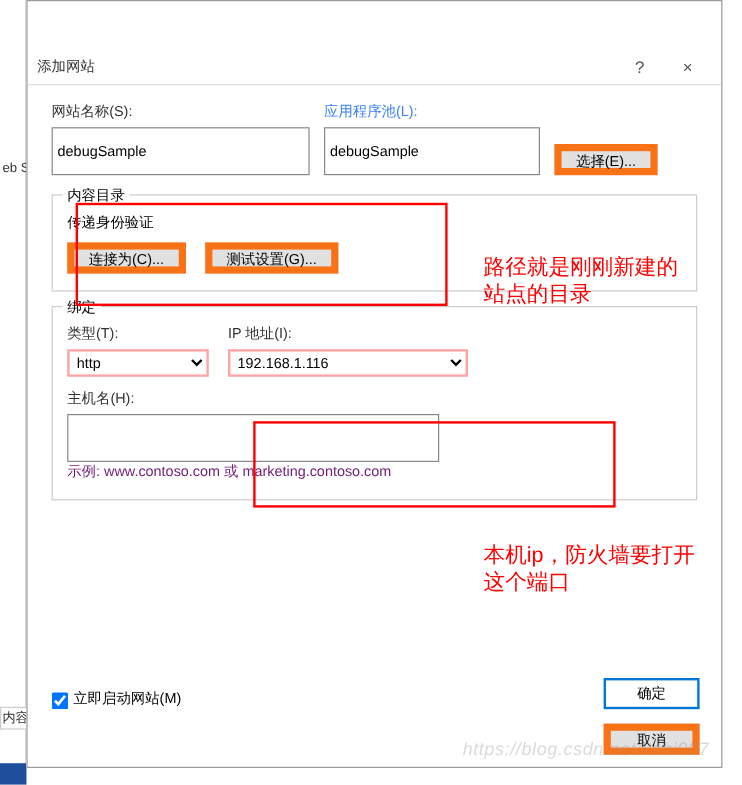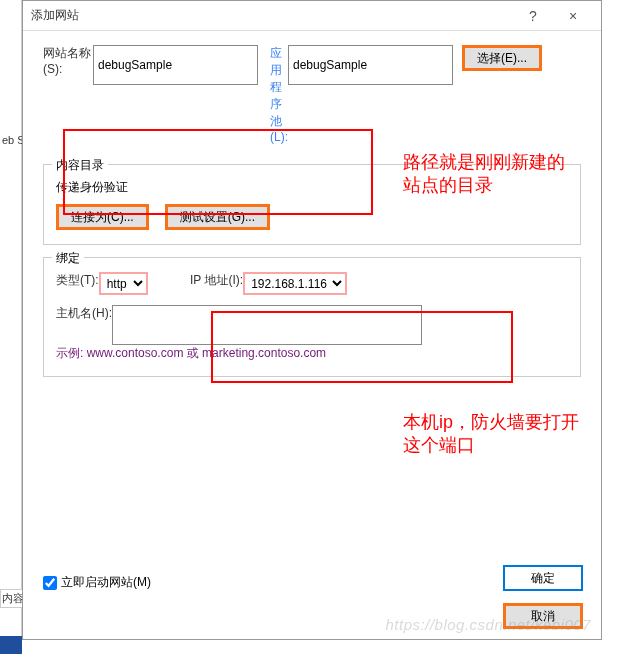--- a/index.html
+++ b/index.html
@@ -20,35 +20,36 @@
       height: 640px;
       background: #fff;
       border: 1px solid #999;
     }
     .titlebar {
       height: 30px;
       display: flex;
       align-items: center;
       padding: 0 8px;
       border-bottom: 1px solid #ddd;
+      margin-top: 40px;
     }
     .titlebar .title { flex: 1; font-size: 12px; color: #333; }
     .titlebar .help, .titlebar .close {
       width: 40px;
       text-align: center;
       color: #555;
       font-size: 14px;
       cursor: pointer;
     }
     .body {
       padding: 14px 20px 10px 20px;
       position: relative;
     }
     .row { display: flex; gap: 12px; margin-bottom: 6px; }
-    .col { display: flex; }
+    .col { display: flex; flex-direction: column; }
     .lbl { font-size: 12px; color: #333; margin-bottom: 4px; }
     .lbl-disabled { color: #3b82f6; }
     input[type=text] {
       height: 40px;
       border: 1px solid #888;
       padding: 0 4px;
       font-size: 12px;
       font-family: inherit;
       background: #fff;
     }
@@ -56,21 +57,21 @@
       height: 23px;
       border: 2px solid #fca5a5;
       padding: 0 2px;
       font-size: 12px;
       font-family: inherit;
       background: #fff;
     }
     .btn {
       height: 26px;
       background: #e1e1e1;
-      border: 3px solid #f97316;
+      border: 6px solid #f97316;
       font-size: 12px;
       font-family: inherit;
       padding: 0 12px;
       cursor: pointer;
     }
     .fieldset {
       border: 1px solid #ccc;
       padding: 14px 12px 14px 12px;
       margin: 12px 0;
       position: relative;
@@ -100,29 +101,29 @@
       width: 302px;
       height: 72px;
       pointer-events: none;
     }
     .annotation {
       position: absolute;
       color: #ff0000;
       font-size: 18px;
       line-height: 1.3;
     }
-    .anno1 { left: 380px; top: 120px; }
+    .anno1 { left: 380px; top: 140px; }
     .anno2 { left: 380px; top: 380px; width: 220px; }
     .example { font-size: 12px; color: #701a75; margin-top: 0; }
     .footer-check {
       position: absolute;
       bottom: 48px;
       left: 20px;
       display: flex;
-      align-items: center;
+      align-items: flex-end;
       gap: 4px;
     }
     .footer-check input { width: 14px; height: 14px; }
     .footer-btns {
       position: absolute;
       bottom: 10px;
       right: 18px;
       display: flex;
       gap: 12px;
       flex-direction: column;

